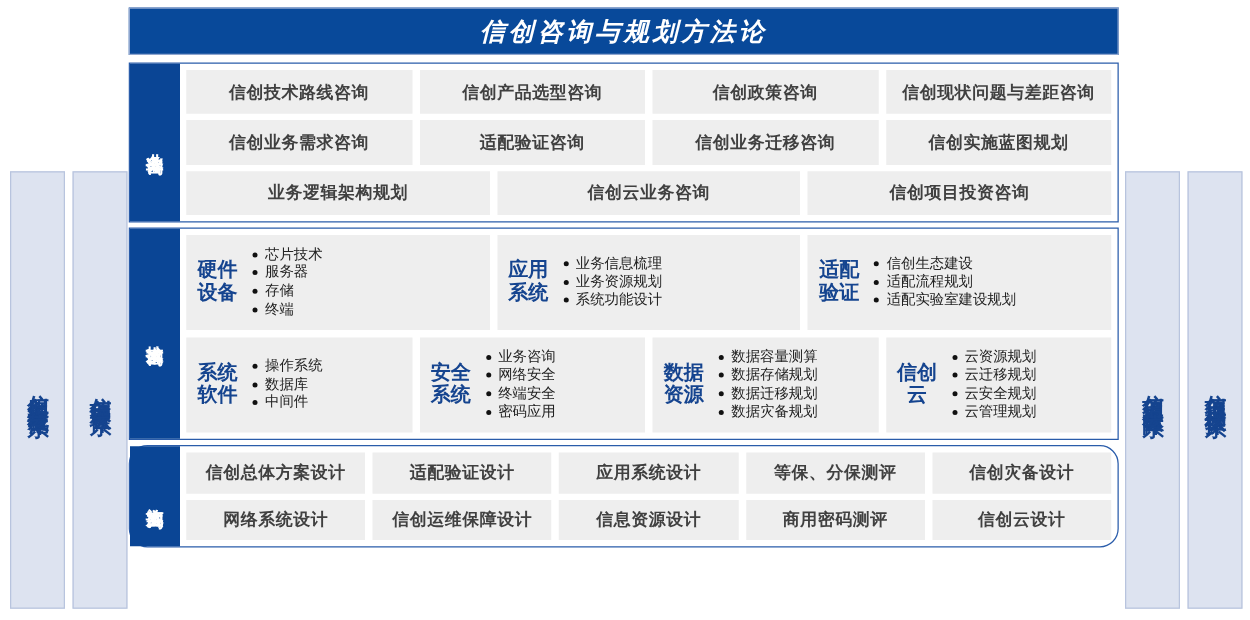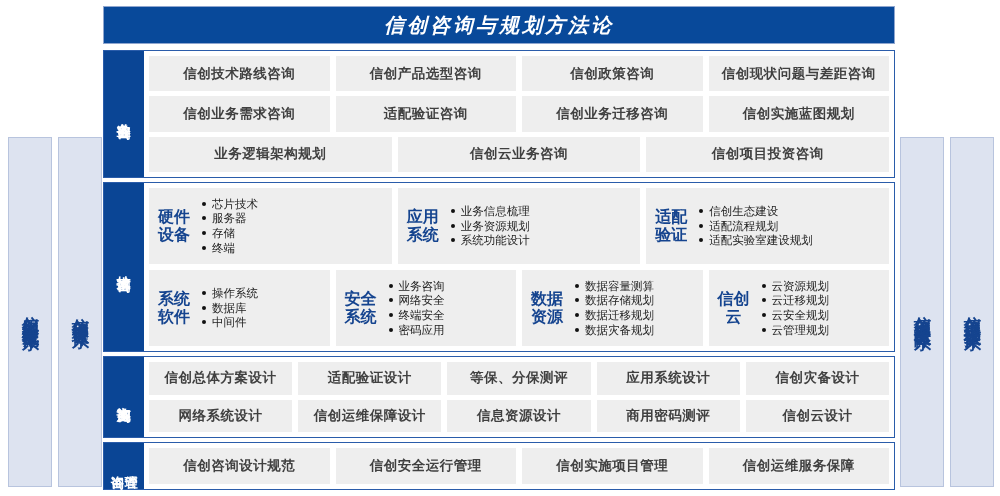--- a/index.html
+++ b/index.html
@@ -133,21 +133,21 @@
     letter-spacing: 0.5px;
     text-align: center;
     box-sizing: border-box;
     padding: 2px 3px;
     font-family: Liberation Mono, monospace;
   }
 
   
   #band-business   { top: 44px;  height: 128px; }
   #band-technical  { top: 176px; height: 170px; }
-  #band-implement  { top: 350px; height: 82px;  }
+  #band-implement  { top: 350px; height: 82px; border-radius: 15px;  }
   #band-management { top: 436px; height: 48px;  }
 
   
   #band-technical .band-body { gap: 6px; }
   .tech-cell {
     flex: 1 1 0;
     background: #eeeeee;
     display: flex;
     align-items: center;
     box-sizing: border-box;
@@ -310,43 +310,29 @@
     </div>
 
     <div class="band" id="band-implement">
       <div class="band-label">
         <span class="ltext">实施咨询</span>
       </div>
       <div class="band-body" id="implementation-body">
           <div class="grid-row">
             <div class="cell">信创总体方案设计</div>
             <div class="cell">适配验证设计</div>
+            <div class="cell">应用系统设计</div>
             <div class="cell">等保、分保测评</div>
-            <div class="cell">应用系统设计</div>
             <div class="cell">信创灾备设计</div>
           </div>
           <div class="grid-row">
             <div class="cell">网络系统设计</div>
             <div class="cell">信创运维保障设计</div>
             <div class="cell">信息资源设计</div>
             <div class="cell">商用密码测评</div>
             <div class="cell">信创云设计</div>
           </div>
         </div>
     </div>
 
-    <div class="band" id="band-management">
-      <div class="band-label two-col">
-        <span class="ltext">管理</span>
-        <span class="ltext">咨询</span>
-      </div>
-      <div class="band-body" id="management-body">
-          <div class="grid-row">
-            <div class="cell">信创咨询设计规范</div>
-            <div class="cell">信创安全运行管理</div>
-            <div class="cell">信创实施项目管理</div>
-            <div class="cell">信创运维服务保障</div>
-          </div>
-        </div>
-    </div>
 
   </div>
 </div>
 
 </body></html>

